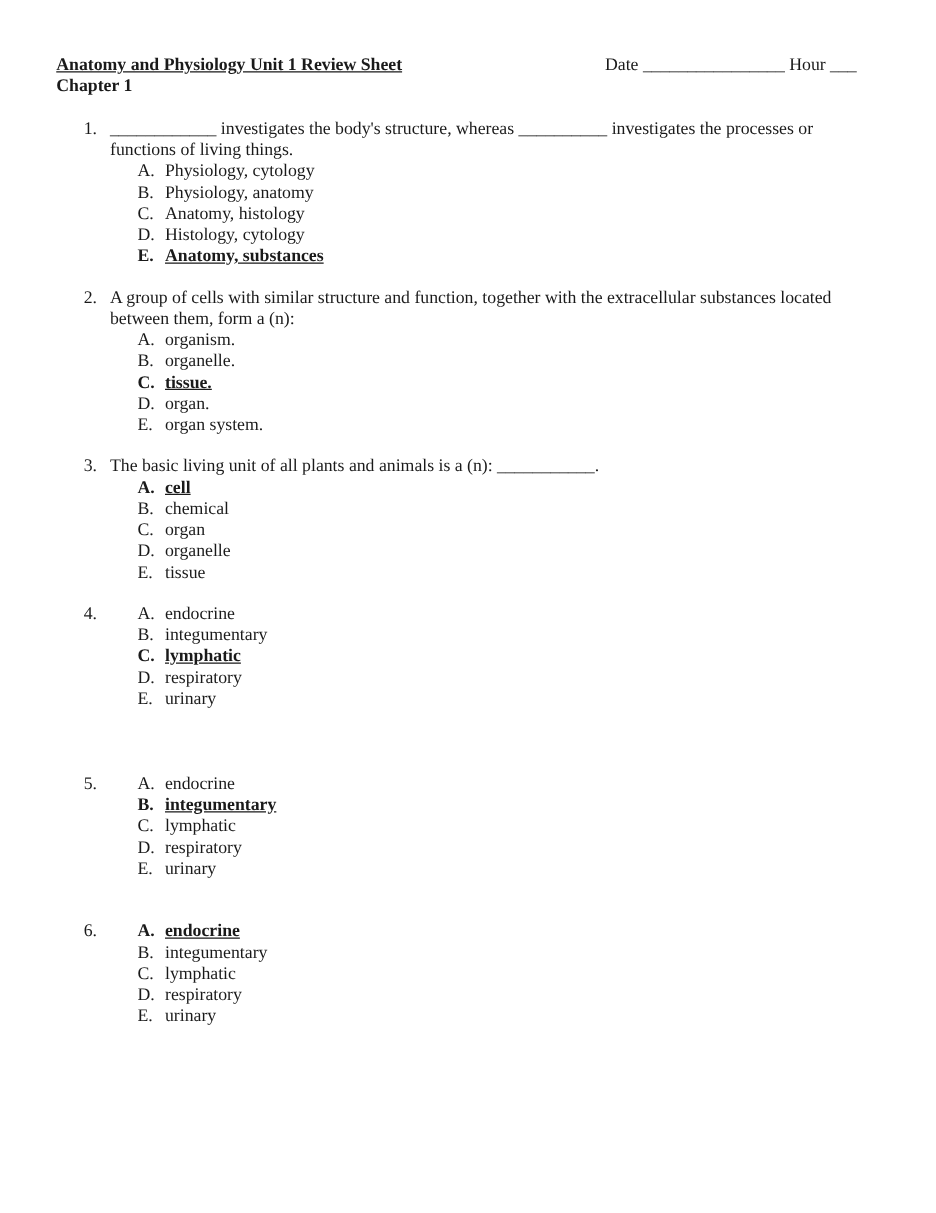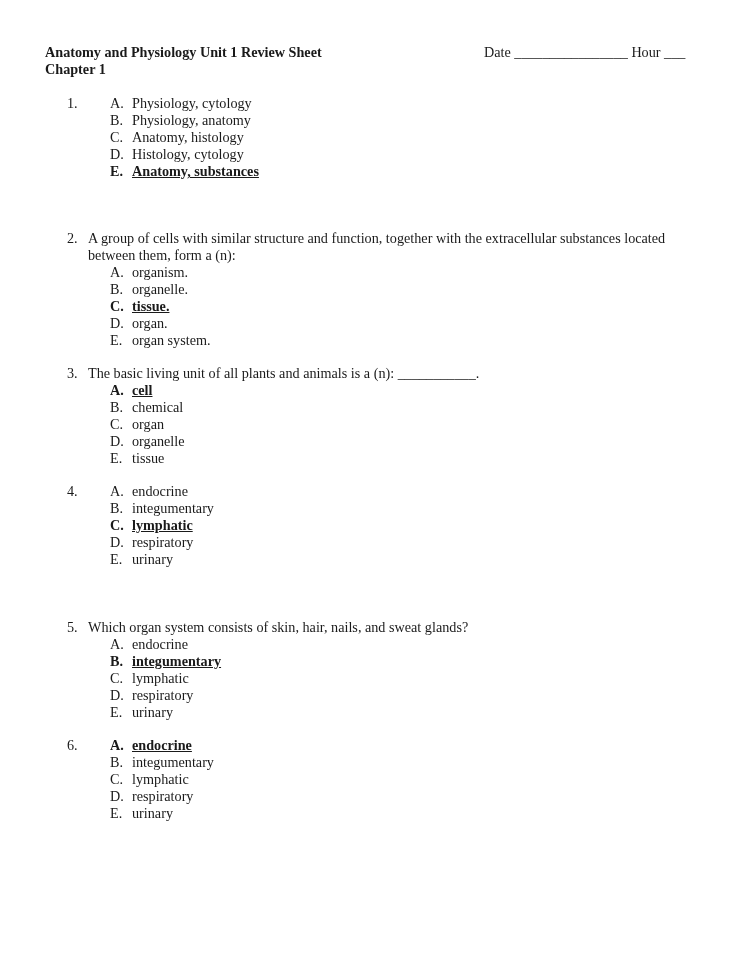--- a/index.html
+++ b/index.html
@@ -2,21 +2,21 @@
 <html><head>
   <meta charset="utf-8">
   <style>
     html, body { margin: 0; padding: 0; background: #ffffff; }
     body {
       width: 749px; height: 970px; position: relative; overflow: hidden;
       font-family: "Liberation Serif", "DejaVu Serif", serif;
       font-size: 14.2px; color: #1a1a1a; line-height: 17px;
     }
     .hdr-left { position: absolute; left: 45px; top: 44px; font-weight: bold; }
-    .hdr-left .title { }
+    .hdr-left .title { text-decoration: underline; }
     .hdr-right { position: absolute; left: 484px; top: 44px; }
     .q { position: absolute; left: 67px; width: 630px; }
     .q .num { position: absolute; left: 0; top: 0; }
     .q .text { margin-left: 21px; }
     .opts { margin-left: 43px; }
     .opt { display: flex; }
     .opt .letter { width: 22px; }
     .opt.correct { font-weight: bold; }
     .opt.correct .otext { text-decoration: underline; }
   </style>
@@ -26,20 +26,21 @@
 <div class="hdr-left">
   <div class="title">Anatomy and Physiology Unit 1 Review Sheet</div>
   <div>Chapter 1</div>
 </div>
 <div class="hdr-right">
   <div>Date ________________ Hour ___</div>
 </div>
 
 <div class="q" style="top:95px;">
   <span class="num">1.</span>
+  <div class="text">____________ investigates the body's structure, whereas __________ investigates the processes or functions of living things.</div>
   <div class="opts">
     <div class="opt">
         <span class="letter">A.</span>
         <span class="otext">Physiology, cytology</span>
       </div>
     <div class="opt">
         <span class="letter">B.</span>
         <span class="otext">Physiology, anatomy</span>
       </div>
     <div class="opt">
@@ -132,21 +133,20 @@
       </div>
     <div class="opt">
         <span class="letter">E.</span>
         <span class="otext">urinary</span>
       </div>
   </div>
 </div>
 
 <div class="q" style="top:619px;">
   <span class="num">5.</span>
-  <div class="text">Which organ system consists of skin, hair, nails, and sweat glands?</div>
   <div class="opts">
     <div class="opt">
         <span class="letter">A.</span>
         <span class="otext">endocrine</span>
       </div>
     <div class="opt correct">
         <span class="letter">B.</span>
         <span class="otext">integumentary</span>
       </div>
     <div class="opt">

